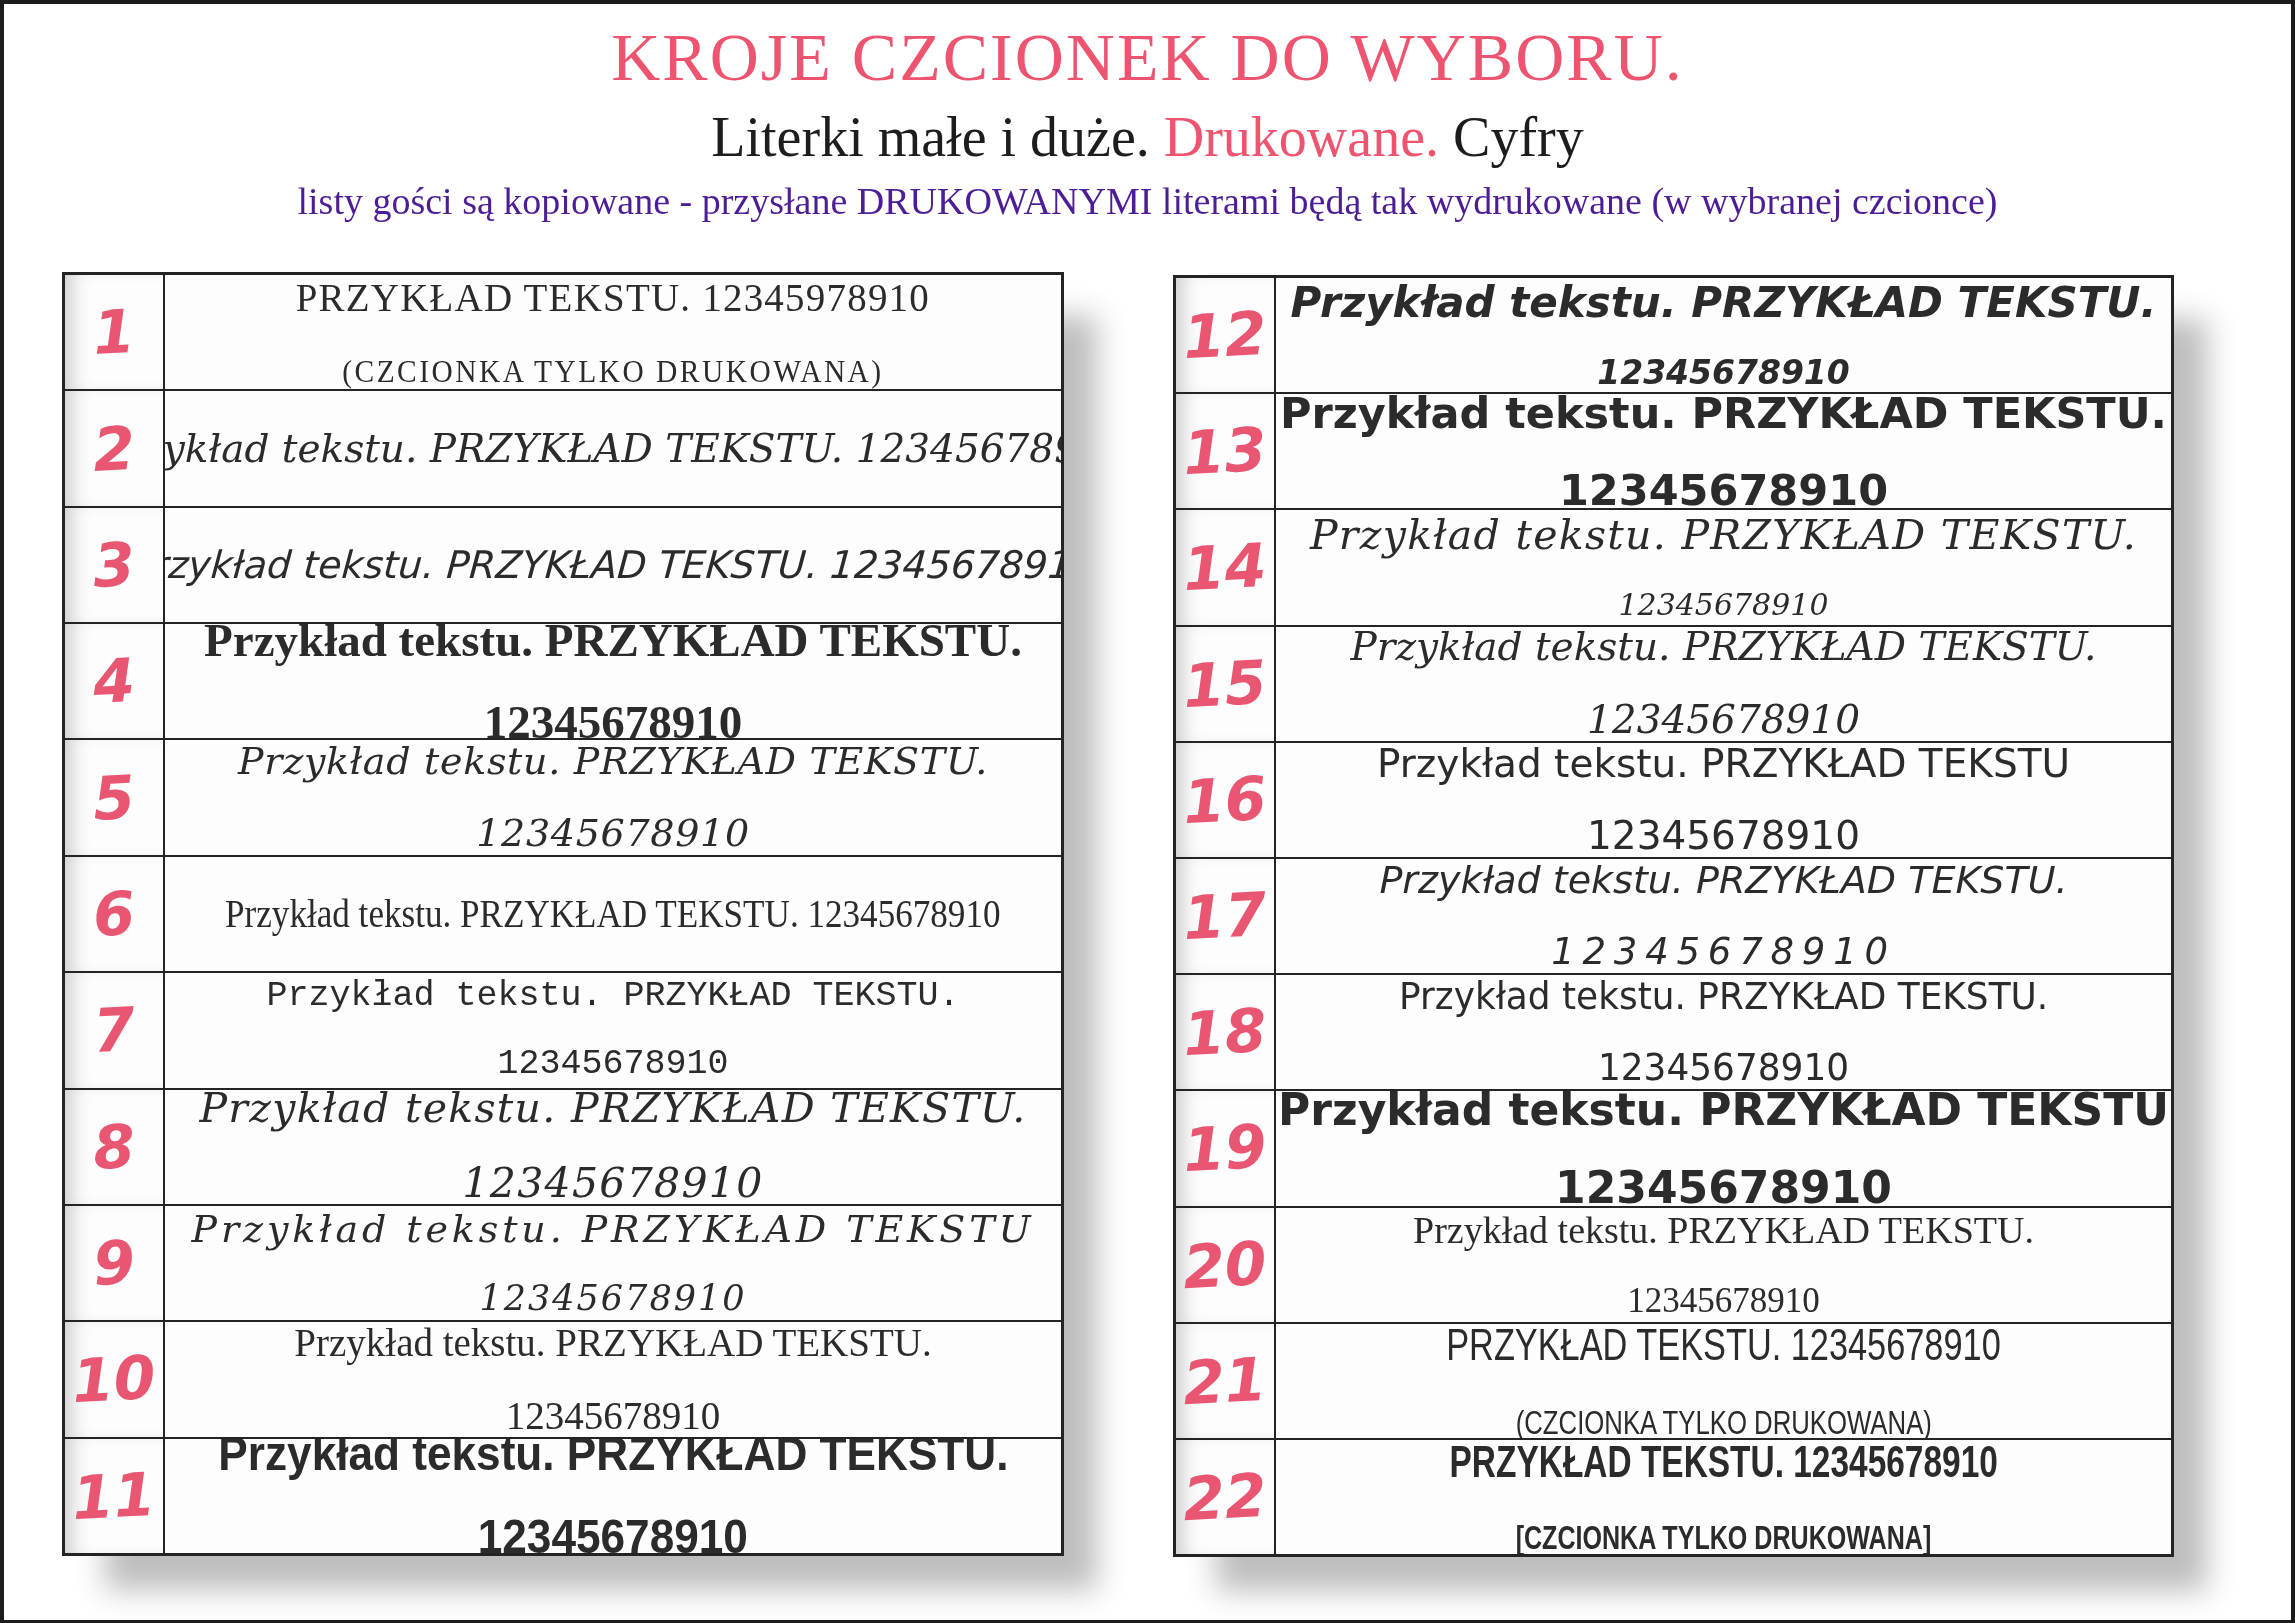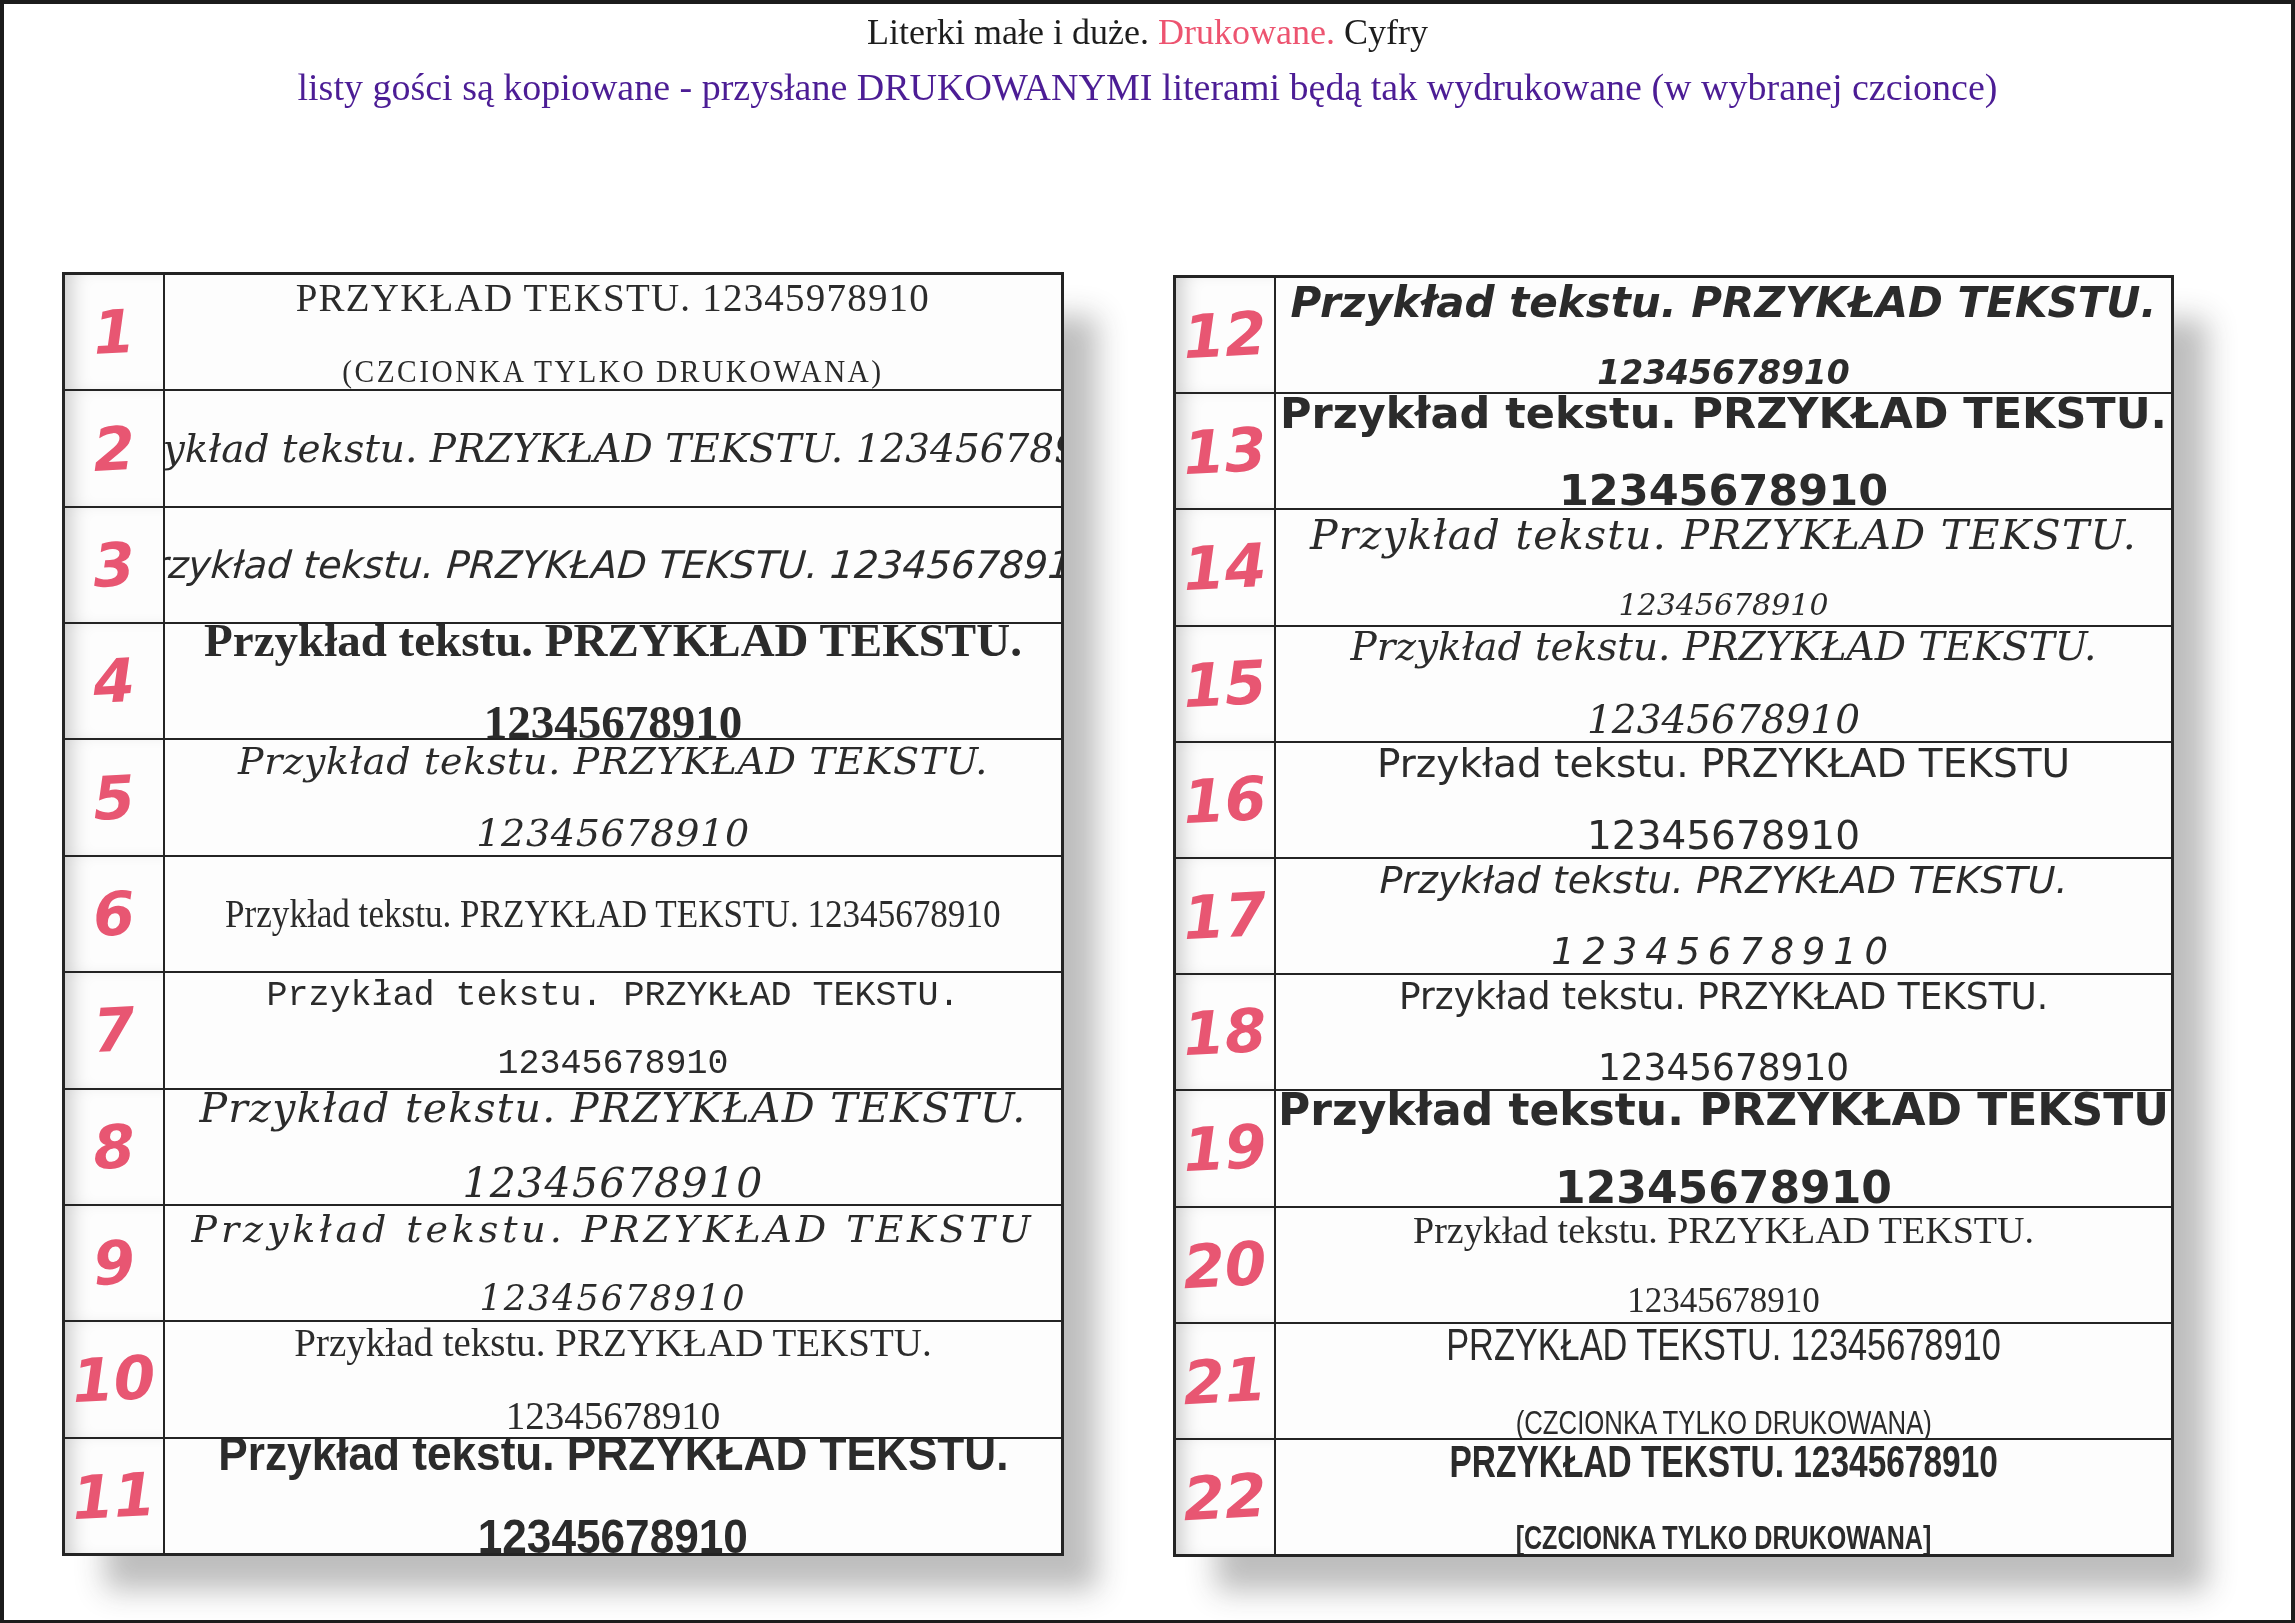--- a/index.html
+++ b/index.html
@@ -4,21 +4,21 @@
 <style>
   html,body{margin:0;padding:0;background:#ffffff;}
   body{width:2295px;height:1624px;position:relative;overflow:hidden;
        font-family:"Liberation Serif",serif;color:#2b2b2b;}
   .frame{position:absolute;inset:0;border:4.6px solid #1c1c1c;pointer-events:none;z-index:50;}
 
   
   .header{position:absolute;top:0;left:0;width:100%;text-align:center;}
   .title{margin-top:22px;font-size:68px;line-height:1.05;letter-spacing:2px;
          color:#ed5470;font-family:"Liberation Serif",serif;}
-  .subtitle{margin-top:14.4px;font-size:36px;line-height:1.05;color:#1d1d1d;}
+  .subtitle{margin-top:14.4px;font-size:56px;line-height:1.05;color:#1d1d1d;}
   .subtitle .accent{color:#ed5470;}
   .note{margin-top:15.7px;font-size:38px;line-height:1.05;color:#4c1d95;}
 
   
   .ftable{position:absolute;background:#fff;border:3.9px solid #242424;
           display:flex;flex-direction:column;
           box-shadow:38px 39px 27.5px -5.2px rgba(40,40,40,0.30);}
   .ftable-left{left:62px;top:272px;width:996px;height:1278px;}
   .ftable-right{left:1173px;top:275px;width:995px;height:1276px;}
   .frow{flex:1 1 0;display:flex;min-height:0;border-bottom:2.6px solid #242424;background:#fdfdfd;}
@@ -67,20 +67,21 @@
   .f21 .l2{font-family:"Liberation Sans",sans-serif;font-size:33px;transform:scaleX(0.78);margin-top:11.8px;}
   .f22 .l1{font-family:"Liberation Sans",sans-serif;font-weight:bold;font-size:44px;transform:scaleX(0.76);}
   .f22 .l2{font-family:"Liberation Sans",sans-serif;font-weight:bold;font-size:33px;transform:scaleX(0.76);margin-top:9.2px;}
 </style>
 </head>
 <body>
 
 <div class="frame"></div>
 
 <div class="header">
+  <div class="title">KROJE CZCIONEK DO WYBORU.</div>
   <div class="subtitle"><span>Literki małe i duże. </span><span class="accent">Drukowane.</span><span> Cyfry</span></div>
   <div class="note">listy gości są kopiowane - przysłane DRUKOWANYMI literami będą tak wydrukowane (w wybranej czcionce)</div>
 </div>
 
 <div class="ftable ftable-left">
   <div class="frow">
     <div class="num">
         <span>1</span>
       </div>
     <div class="sample f1">

